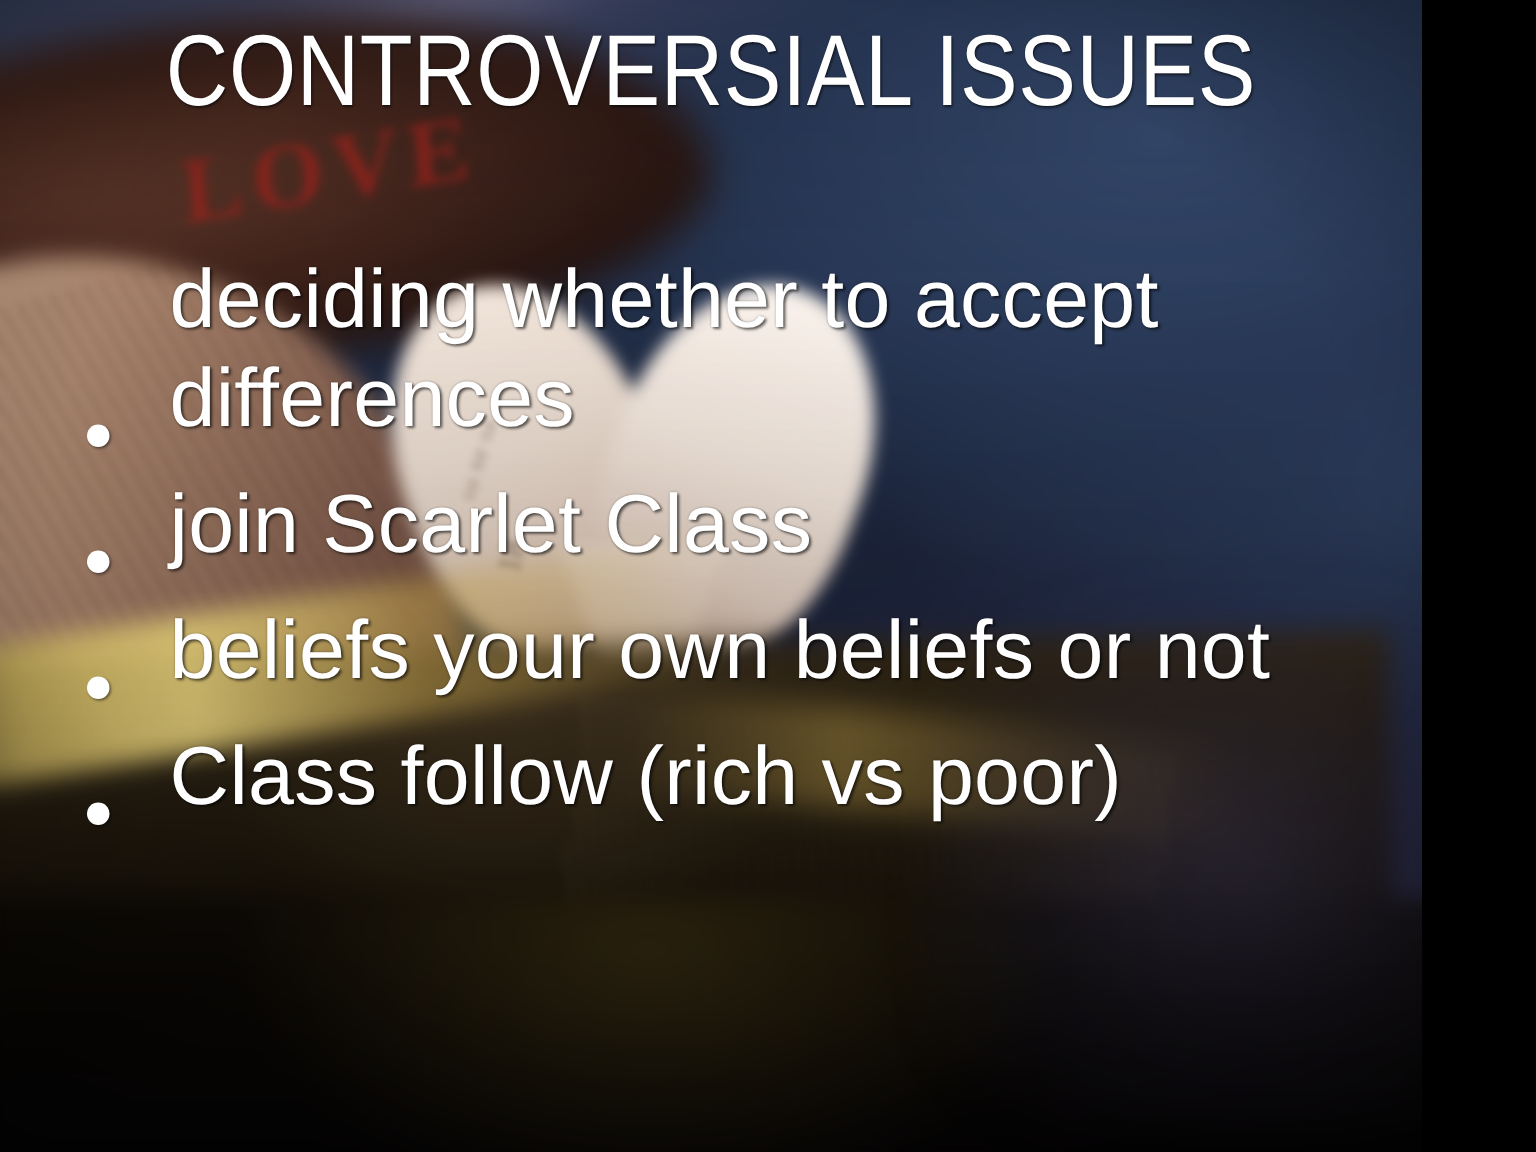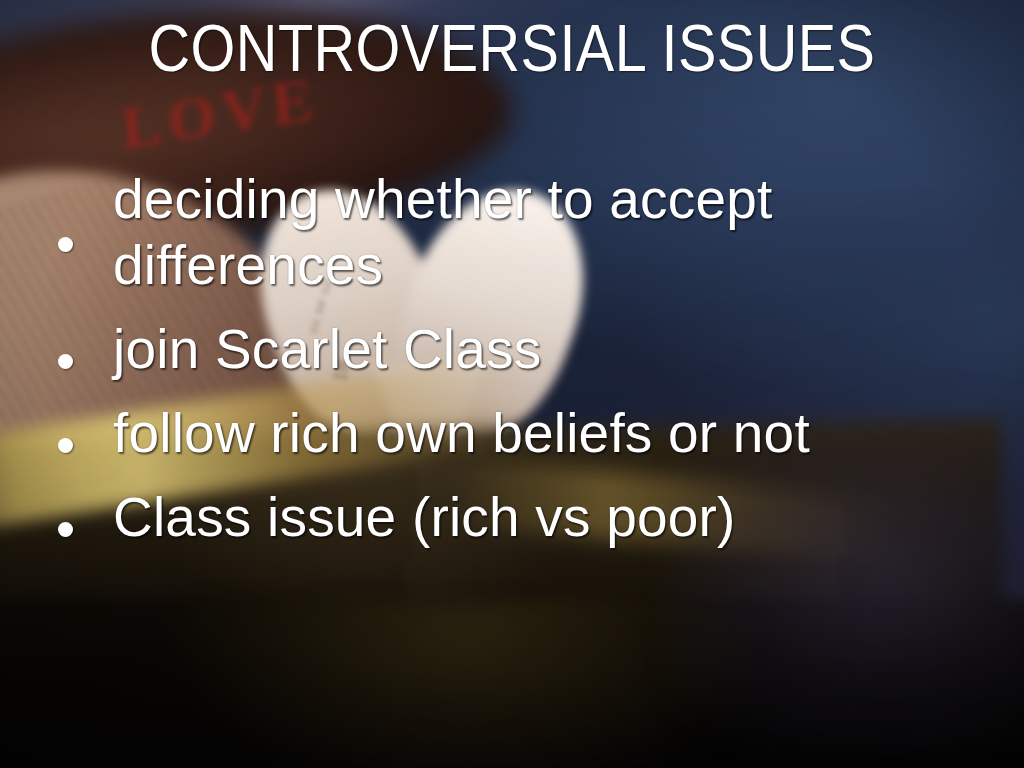--- a/index.html
+++ b/index.html
@@ -4,21 +4,21 @@
 <title>Controversial Issues — Slide</title>
 <style>
   html, body {
     margin: 0;
     padding: 0;
     background: #000;
   }
 
   .slide {
     position: relative;
-    width: 1024px;
+    width: 948px;
     height: 768px;
     overflow: hidden;
     font-family: "Liberation Sans", sans-serif;
     background: #141c2e;
     -webkit-font-smoothing: antialiased;
   }
 
   
   .bg {
     position: absolute;
@@ -300,21 +300,21 @@
     left: 58px;
     top: 166px;
     right: 40px;
     margin: 0;
     padding: 0;
     list-style: none;
   }
 
   .bullet-item {
     display: flex;
-    align-items: center;
+    align-items: flex-end;
     margin-bottom: 18px;
   }
 
   .bullet-dot {
     flex: 0 0 auto;
     width: 15px;
     height: 15px;
     border-radius: 50%;
     background: #ffffff;
     margin-top: 25px;
@@ -378,24 +378,24 @@
         <span class="bullet-text">deciding whether to accept differences</span>
       </li>
 
       <li class="bullet-item">
         <span class="bullet-dot"></span>
         <span class="bullet-text">join Scarlet Class</span>
       </li>
 
       <li class="bullet-item">
         <span class="bullet-dot"></span>
-        <span class="bullet-text">follow rich own beliefs or not</span>
+        <span class="bullet-text">beliefs your own beliefs or not</span>
       </li>
 
       <li class="bullet-item">
         <span class="bullet-dot"></span>
-        <span class="bullet-text">Class issue (rich vs poor)</span>
+        <span class="bullet-text">Class follow (rich vs poor)</span>
       </li>
 
     </ul>
   </div>
 
 </div>
 
 </body></html>

